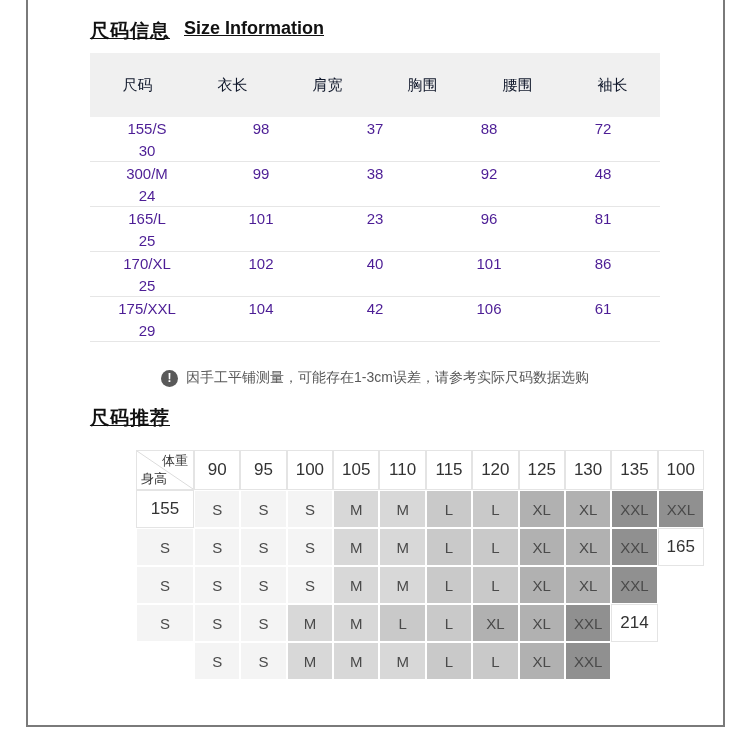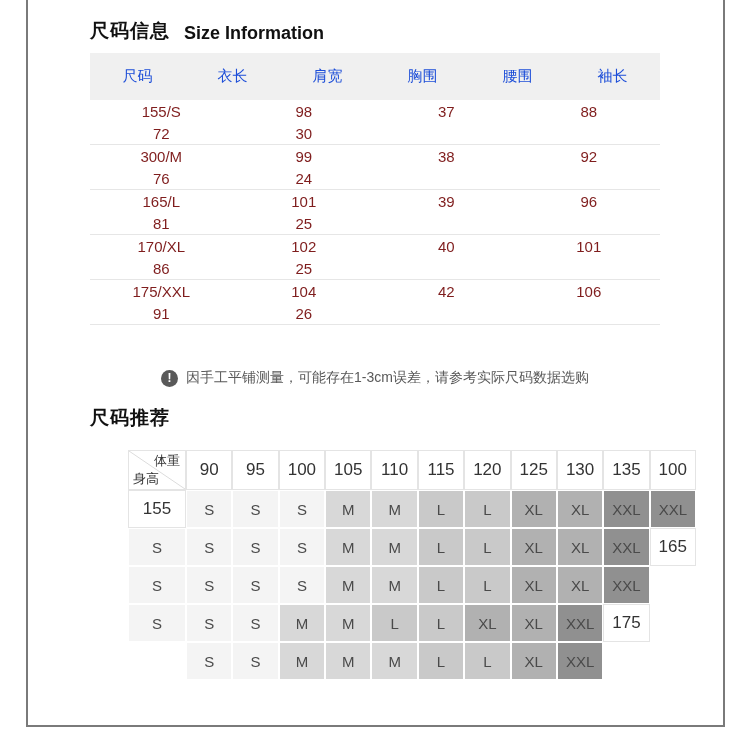--- a/index.html
+++ b/index.html
@@ -6,56 +6,56 @@
   body{
     width:750px;height:734px;position:relative;overflow:hidden;background:#fff;
     font-family:"Liberation Sans","DejaVu Sans",sans-serif;
     -webkit-font-smoothing:antialiased;
   }
   .frame{
     position:absolute;left:26px;top:0;width:699px;height:727px;box-sizing:border-box;
     border-left:2px solid #7a7a7a;border-right:2px solid #7a7a7a;border-bottom:2px solid #7a7a7a;
   }
   .section-title{
-    position:absolute;left:90px;display:flex;align-items:flex-end;gap:14px;
-    color:#111;font-weight:bold;
+    position:absolute;left:90px;display:flex;align-items:flex-start;gap:14px;
+    color:#111;font-weight:bold;text-decoration:underline;
   }
   .section-title .zh{font-size:19px;letter-spacing:1px;}
   .section-title .en{font-size:18px;}
   #title-info{top:18px;}
   #title-rec{top:405px;}
 
   
   #size-table{position:absolute;left:90px;top:53px;width:570px;}
   .st-header{
-    display:grid;grid-template-columns:repeat(6,1fr);height:47px;
+    display:grid;grid-template-columns:repeat(6,1fr);height:64px;
     background:#f0f0f0;align-items:center;text-align:center;
-    font-size:15px;color:#1d4ed8;
+    font-size:15px;color:#0f172a;
   }
   .st-row{
-    display:grid;grid-template-columns:repeat(4,1fr);height:44px;
-    align-items:center;text-align:center;font-size:15px;color:#7f1d1d;
+    display:grid;grid-template-columns:repeat(5,1fr);height:44px;
+    align-items:center;text-align:center;font-size:15px;color:#4c1d95;
     border-bottom:1px solid #e6e6e6;
   }
 
   
   .note{
     position:absolute;left:90px;top:363px;width:570px;height:30px;
     display:flex;align-items:center;justify-content:center;gap:8px;
     font-size:14px;color:#595959;
   }
   .note-icon{
     width:17px;height:17px;border-radius:50%;background:#595959;color:#fff;
     font-size:12px;font-weight:bold;display:flex;align-items:center;justify-content:center;
     flex:0 0 auto;line-height:1;
   }
 
   
   #rec-table{
-    position:absolute;left:80px;top:450px;width:568px;
+    position:absolute;left:88px;top:450px;width:568px;
     display:grid;grid-template-columns:58px repeat(11,1fr);
     grid-template-rows:40px repeat(5,38px);
     padding-left:48px;
   }
   .rt-cell{
     display:flex;align-items:center;justify-content:center;
     box-sizing:border-box;border:1px solid #fff;
     font-size:15px;color:#4a4a4a;background:#fff;
   }
   .rt-head{
@@ -92,46 +92,46 @@
         <div>37</div>
         <div>88</div>
         <div>72</div>
         <div>30</div>
       </div>
       <div class="st-row">
         <div>300/M</div>
         <div>99</div>
         <div>38</div>
         <div>92</div>
-        <div>76</div>
+        <div>48</div>
         <div>24</div>
       </div>
       <div class="st-row">
         <div>165/L</div>
         <div>101</div>
-        <div>39</div>
+        <div>23</div>
         <div>96</div>
         <div>81</div>
         <div>25</div>
       </div>
       <div class="st-row">
         <div>170/XL</div>
         <div>102</div>
         <div>40</div>
         <div>101</div>
         <div>86</div>
         <div>25</div>
       </div>
       <div class="st-row">
         <div>175/XXL</div>
         <div>104</div>
         <div>42</div>
         <div>106</div>
-        <div>91</div>
-        <div>26</div>
+        <div>61</div>
+        <div>29</div>
       </div>
     </div>
 </div>
 
 <div class="note">
   <span class="note-icon">!</span>
   <span>因手工平铺测量，可能存在1-3cm误差，请参考实际尺码数据选购</span>
 </div>
 
 <div class="section-title" id="title-rec">
@@ -196,21 +196,21 @@
     <div class="rt-cell" style="background: rgb(244, 244, 244);">S</div>
     <div class="rt-cell" style="background: rgb(244, 244, 244);">S</div>
     <div class="rt-cell" style="background: rgb(244, 244, 244);">S</div>
     <div class="rt-cell" style="background: rgb(216, 216, 216);">M</div>
     <div class="rt-cell" style="background: rgb(216, 216, 216);">M</div>
     <div class="rt-cell" style="background: rgb(201, 201, 201);">L</div>
     <div class="rt-cell" style="background: rgb(201, 201, 201);">L</div>
     <div class="rt-cell" style="background: rgb(177, 177, 177);">XL</div>
     <div class="rt-cell" style="background: rgb(177, 177, 177);">XL</div>
     <div class="rt-cell" style="background: rgb(144, 144, 144);">XXL</div>
-    <div class="rt-cell rt-head">175</div>
+    <div class="rt-cell rt-head">214</div>
     <div class="rt-cell" style="background: rgb(255, 255, 255);"></div>
     <div class="rt-cell" style="background: rgb(255, 255, 255);"></div>
     <div class="rt-cell" style="background: rgb(244, 244, 244);">S</div>
     <div class="rt-cell" style="background: rgb(244, 244, 244);">S</div>
     <div class="rt-cell" style="background: rgb(216, 216, 216);">M</div>
     <div class="rt-cell" style="background: rgb(216, 216, 216);">M</div>
     <div class="rt-cell" style="background: rgb(216, 216, 216);">M</div>
     <div class="rt-cell" style="background: rgb(201, 201, 201);">L</div>
     <div class="rt-cell" style="background: rgb(201, 201, 201);">L</div>
     <div class="rt-cell" style="background: rgb(177, 177, 177);">XL</div>

